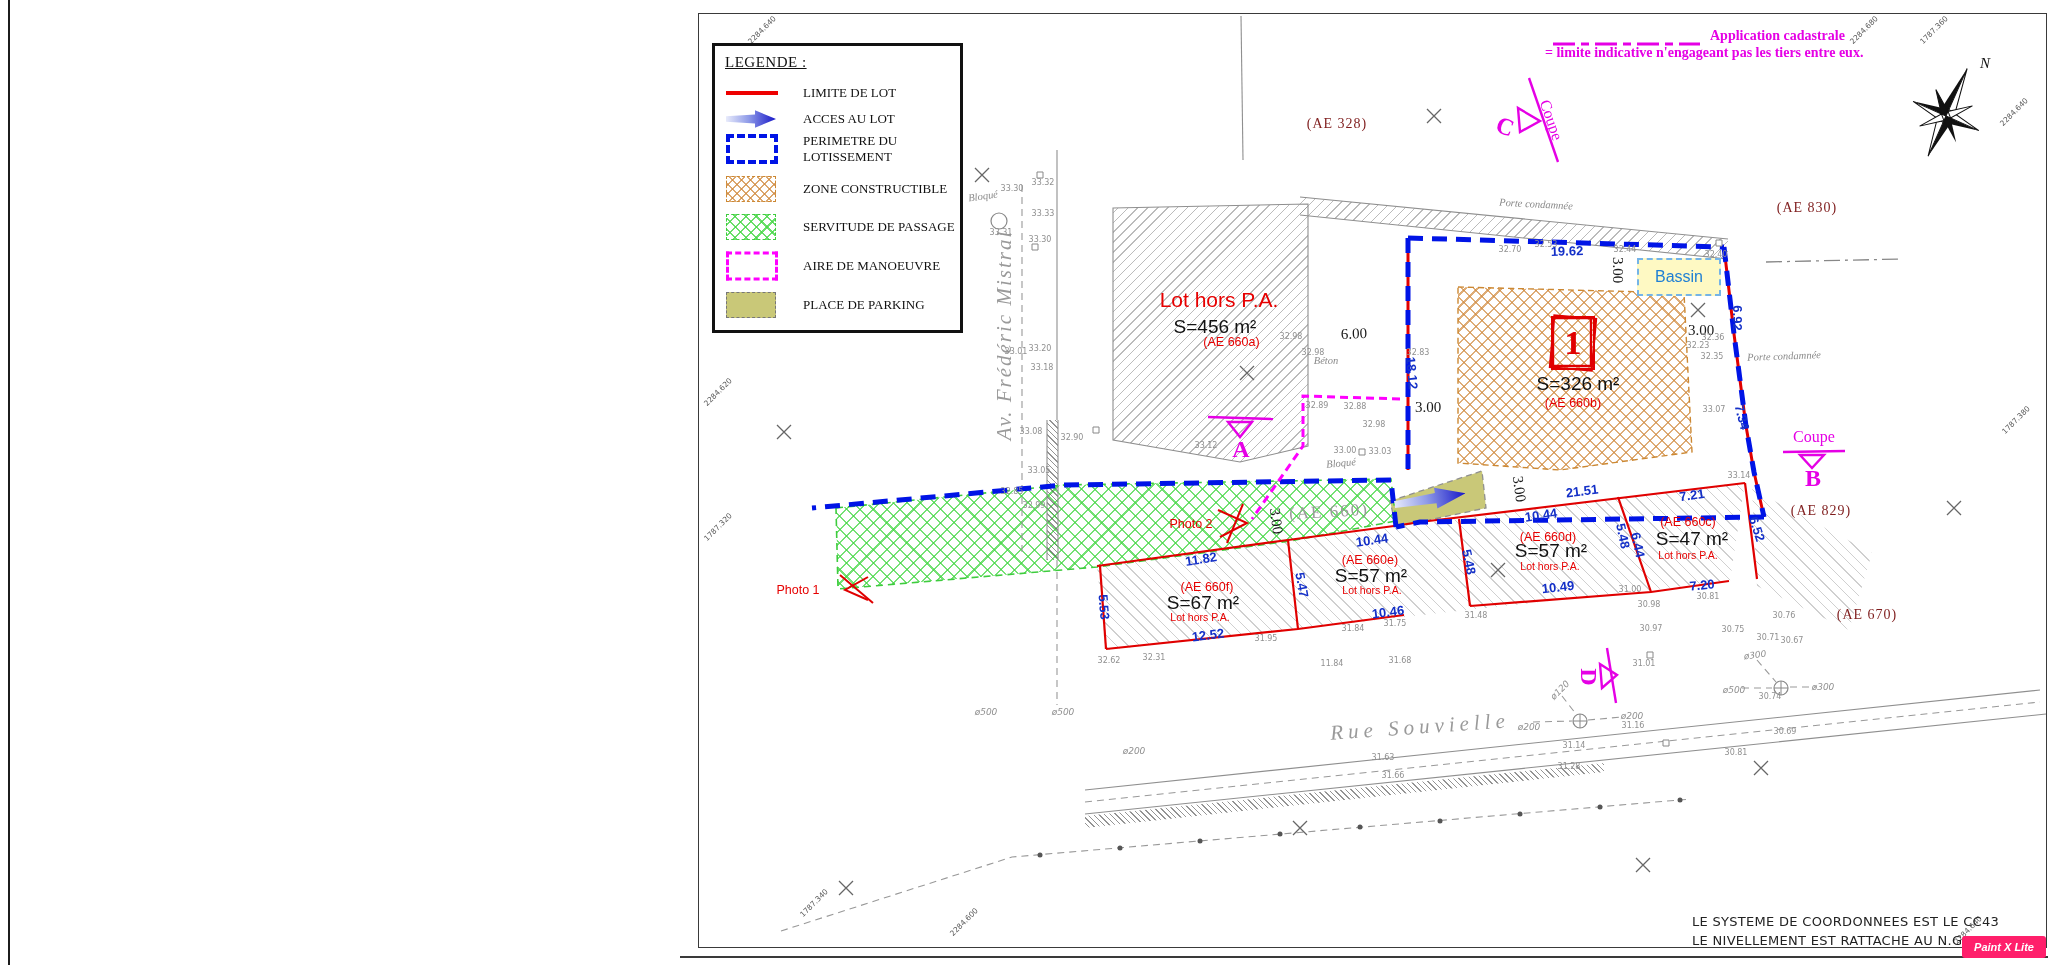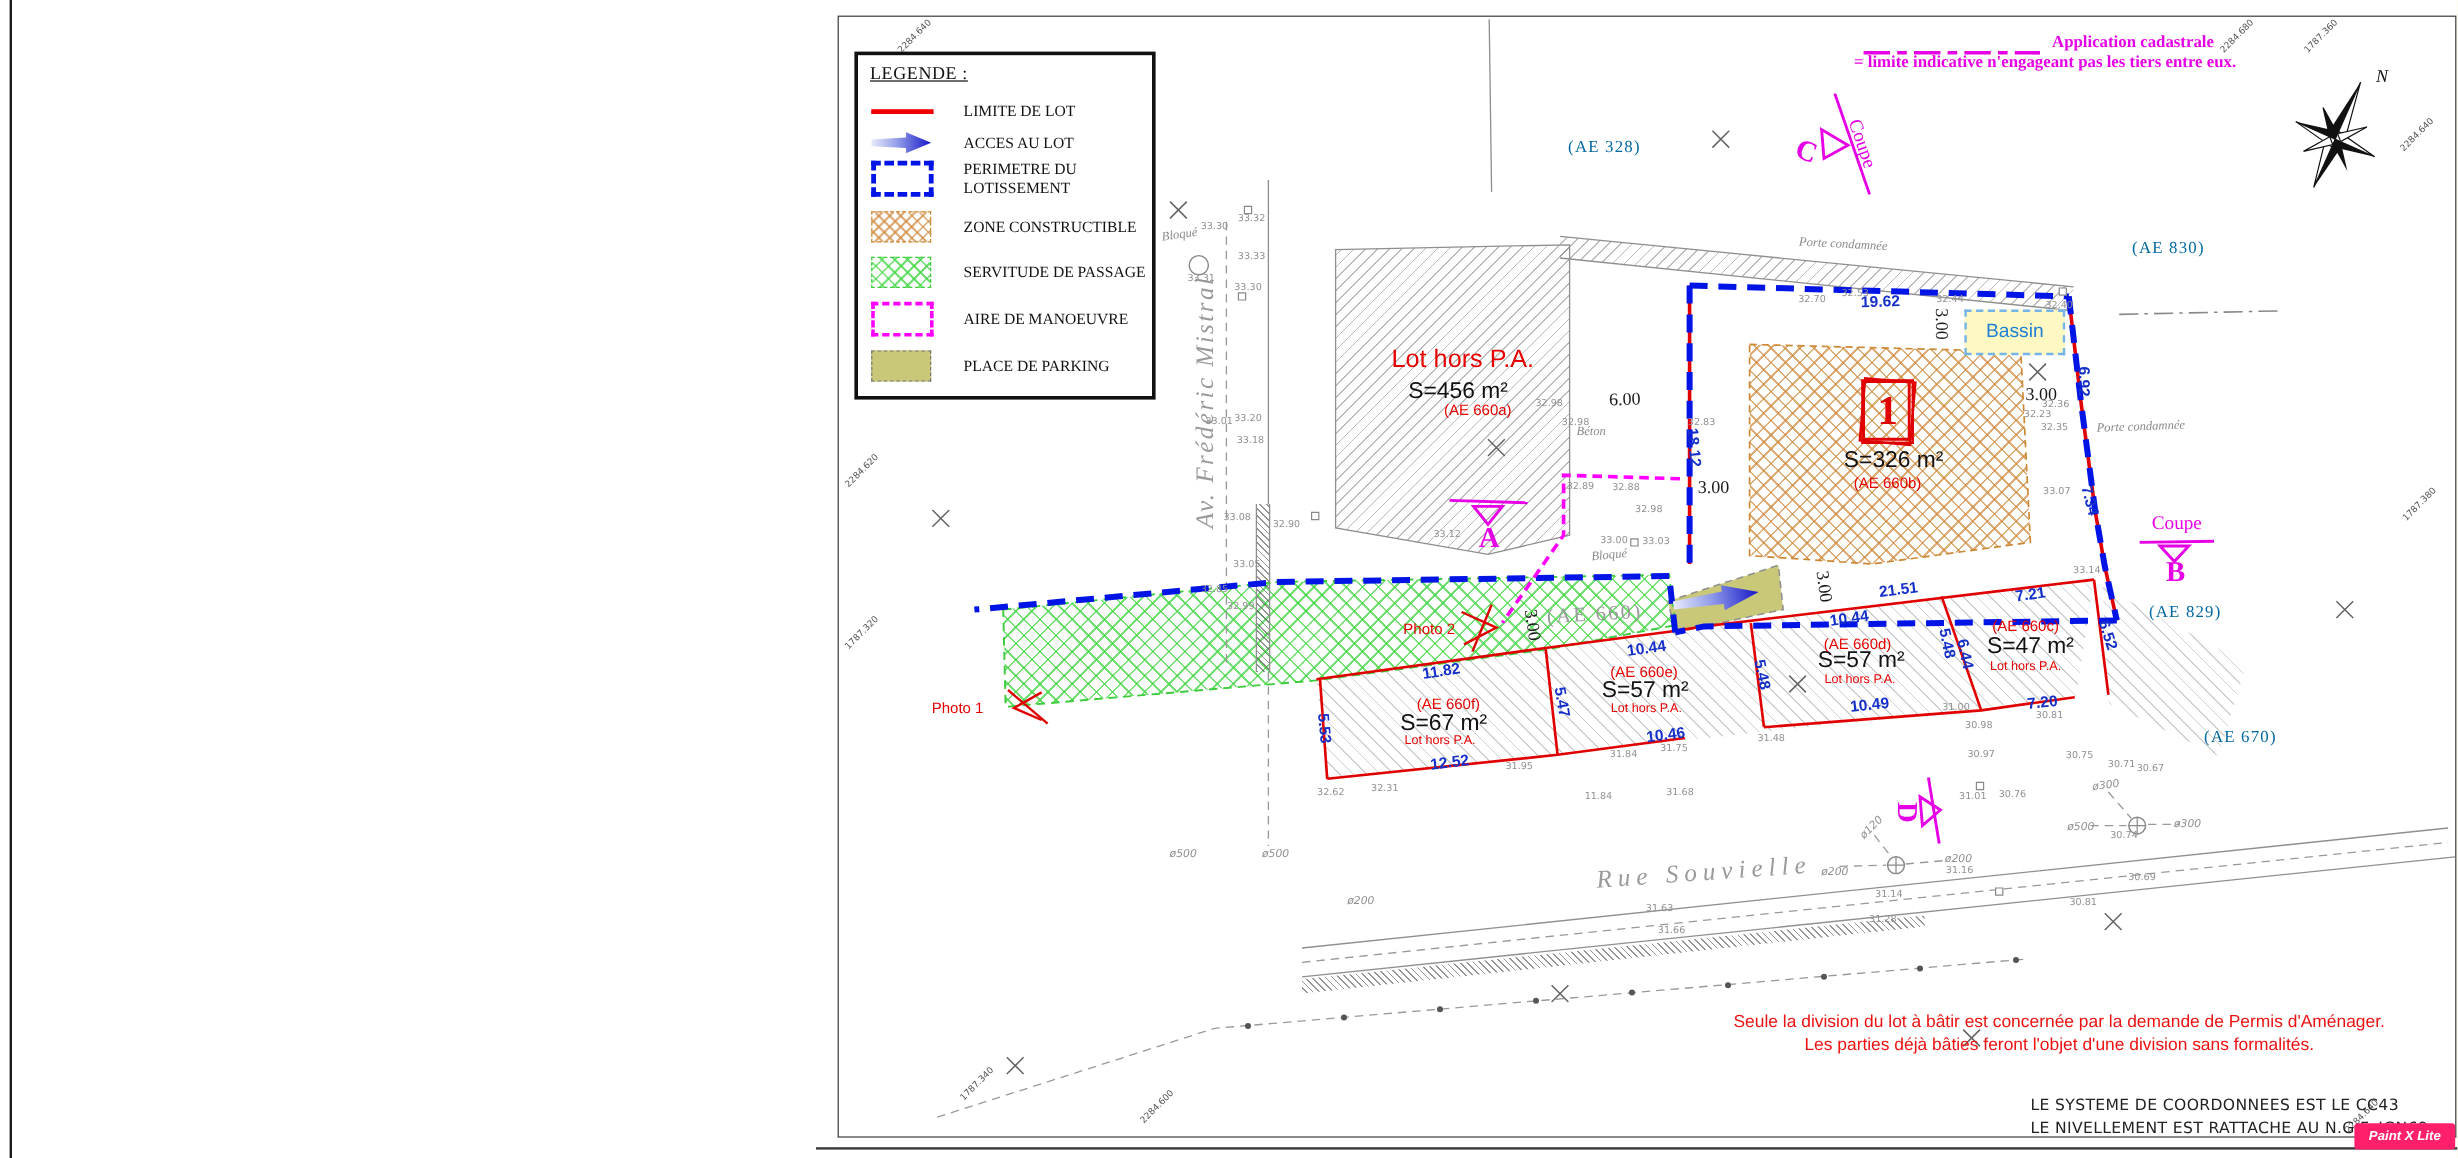--- a/index.html
+++ b/index.html
@@ -36,21 +36,21 @@
   circle.mhc{stroke:#888;fill:none;stroke-width:1.2;}
   circle.dot{fill:#555;stroke:none;}
   .ann{position:absolute;white-space:nowrap;}
   .el{font:8px "DejaVu Sans",sans-serif;color:#909090;}
   .dim{font:bold 13px "Liberation Sans",sans-serif;color:#1430c8;}
   .dimk{font:15px "Liberation Serif",serif;color:#1a1a1a;}
   .area{font:19px "Liberation Sans",sans-serif;color:#111;}
   .lotredbig{font:21px "Liberation Sans",sans-serif;color:#e60000;}
   .lotred{font:12.5px "Liberation Sans",sans-serif;color:#e60000;}
   .lotredsmall{font:10.5px "Liberation Sans",sans-serif;color:#e60000;}
-  .parcel{font:14px "Liberation Serif",serif;color:#0369a1;letter-spacing:1px;}
+  .parcel{font:14px "Liberation Serif",serif;color:#7f1d1d;letter-spacing:1px;}
   .parcelbig{font:17px "Liberation Serif",serif;color:#9a9a9a;letter-spacing:2px;}
   .street{font:italic 21px "Liberation Serif",serif;color:#9a9a9a;letter-spacing:2px;}
   .street2{font:italic 21px "Liberation Serif",serif;color:#9a9a9a;letter-spacing:5px;}
   .tick{font:7.5px "DejaVu Sans",sans-serif;color:#555;}
   .util{font:italic 9px "DejaVu Sans",sans-serif;color:#909090;}
   .feat{font:italic 10.5px "Liberation Serif",serif;color:#8a8a8a;}
   .cword{font:16px "Liberation Serif",serif;color:#e500e5;}
   .cletter{font:bold 24px "Liberation Serif",serif;color:#e500e5;}
   
   #legend{position:absolute;left:712px;top:43px;width:245px;height:284px;background:#fff;border:3px solid #111;z-index:5;}
@@ -281,21 +281,21 @@
       <span class="ann el" style="left: 1154px; top: 657px; transform: translate(-50%, -50%);">32.31</span>
       <span class="ann el" style="left: 1266px; top: 638px; transform: translate(-50%, -50%);">31.95</span>
       <span class="ann el" style="left: 1353px; top: 628px; transform: translate(-50%, -50%);">31.84</span>
       <span class="ann el" style="left: 1395px; top: 623px; transform: translate(-50%, -50%);">31.75</span>
       <span class="ann el" style="left: 1400px; top: 660px; transform: translate(-50%, -50%);">31.68</span>
       <span class="ann el" style="left: 1332px; top: 663px; transform: translate(-50%, -50%);">11.84</span>
       <span class="ann el" style="left: 1476px; top: 615px; transform: translate(-50%, -50%);">31.48</span>
       <span class="ann el" style="left: 1630px; top: 589px; transform: translate(-50%, -50%);">31.00</span>
       <span class="ann el" style="left: 1649px; top: 604px; transform: translate(-50%, -50%);">30.98</span>
       <span class="ann el" style="left: 1708px; top: 596px; transform: translate(-50%, -50%);">30.81</span>
-      <span class="ann el" style="left: 1677px; top: 615px; transform: translate(-50%, -50%); margin-top: 47px;">30.76</span>
+      <span class="ann el" style="left: 1784px; top: 615px; transform: translate(-50%, -50%);">30.76</span>
       <span class="ann el" style="left: 1739px; top: 475px; transform: translate(-50%, -50%);">33.14</span>
       <span class="ann el" style="left: 1651px; top: 628px; transform: translate(-50%, -50%);">30.97</span>
       <span class="ann el" style="left: 1733px; top: 629px; transform: translate(-50%, -50%);">30.75</span>
       <span class="ann el" style="left: 1768px; top: 637px; transform: translate(-50%, -50%);">30.71</span>
       <span class="ann el" style="left: 1792px; top: 640px; transform: translate(-50%, -50%);">30.67</span>
       <span class="ann el" style="left: 1644px; top: 663px; transform: translate(-50%, -50%);">31.01</span>
       <span class="ann el" style="left: 1770px; top: 696px; transform: translate(-50%, -50%);">30.74</span>
       <span class="ann el" style="left: 1598px; top: 725px; transform: translate(-50%, -50%); margin-left: 35px;">31.16</span>
       <span class="ann el" style="left: 1383px; top: 757px; transform: translate(-50%, -50%);">31.63</span>
       <span class="ann el" style="left: 1393px; top: 775px; transform: translate(-50%, -50%);">31.66</span>
@@ -338,24 +338,20 @@
     <div class="sw sw-serv" style="top:181px"></div>
     <div class="lrow-label" style="top:181px">SERVITUDE DE PASSAGE</div>
     <div class="sw sw-aire" style="top:220px"></div>
     <div class="lrow-label" style="top:220px">AIRE DE MANOEUVRE</div>
     <div class="sw sw-park" style="top:259px"></div>
     <div class="lrow-label" style="top:259px">PLACE DE PARKING</div>
   </div>
 
   <div id="cad1">Application cadastrale</div>
   <div id="cad2">= limite indicative n'engageant pas les tiers entre eux.</div>
-  <div id="disclaimer">
-    <div>Seule la division du lot à bâtir est concernée par la demande de Permis d'Aménager.</div>
-    <div>Les parties déjà bâties feront l'objet d'une division sans formalités.</div>
-  </div>
   <div id="surveynote">
     <div>LE SYSTEME DE COORDONNEES EST LE CC43</div>
     <div>LE NIVELLEMENT EST RATTACHE AU N.G.F.-IGN69</div>
   </div>
   <div id="badge">Paint X Lite</div>
 
   <div id="bassin">Bassin</div>
   <div id="lot1">
     <div class="b2"></div>
     <div class="b1"></div>

